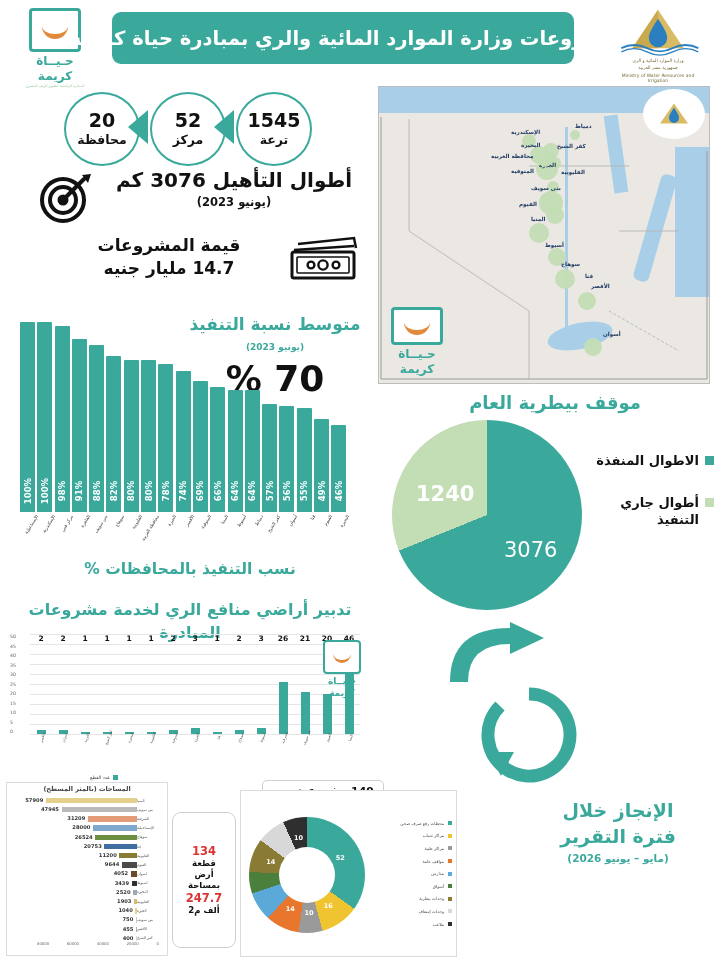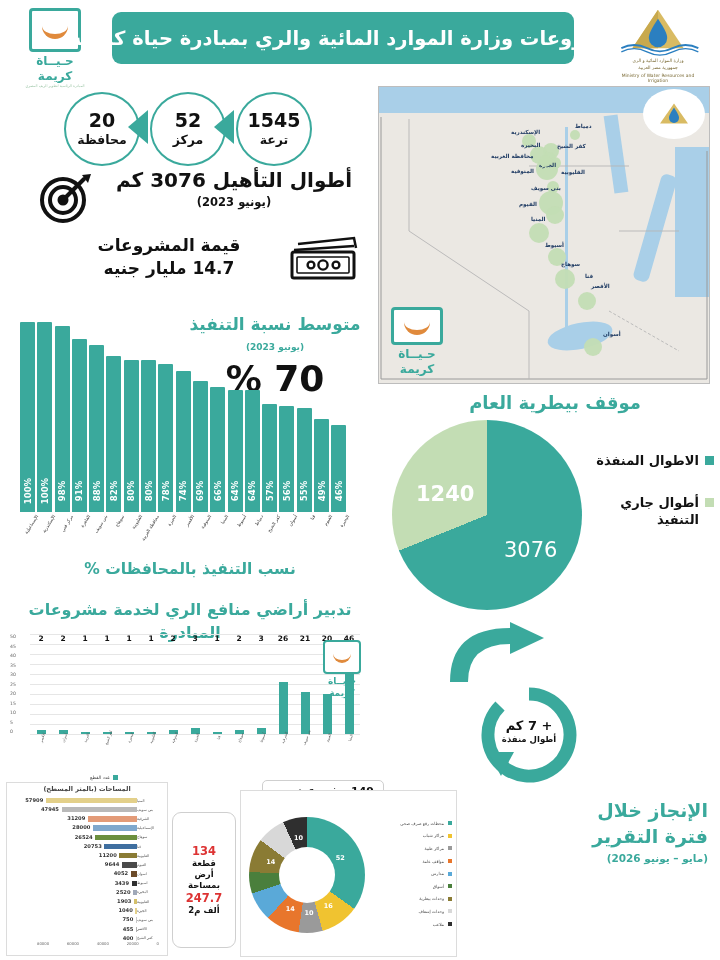--- a/index.html
+++ b/index.html
@@ -164,21 +164,21 @@
   .dl{display:flex;flex-direction:row;align-items:center;height:12.6px;}
   .dl .sw{width:4px;height:4px;margin-left:4px;flex:0 0 auto;}
   .dl .tx{font-size:4.2px;color:#444;direction:rtl;white-space:nowrap;}
 
   
   #circ-arrow{left:474px;top:680px;width:110px;height:110px;}
   #circ-arrow .ctext{position:absolute;left:0;top:38px;width:110px;text-align:center;}
   #circ-arrow .c1{font-size:13px;font-weight:bold;color:#111;direction:rtl;}
   #circ-arrow .c2{font-size:8.5px;font-weight:bold;color:#111;direction:rtl;margin-top:1px;}
 
-  #achv-text{left:528px;top:798px;width:180px;}
+  #achv-text{left:528px;top:798px;width:180px;text-align:center;}
   #achv-text .a1{font-size:19px;font-weight:bold;color:#3aa99c;line-height:1.35;direction:rtl;}
   #achv-text .a2{font-size:10.5px;font-weight:bold;color:#3aa99c;margin-top:3px;direction:rtl;}
 
   #top-arrow-deco{left:440px;top:620px;width:120px;height:70px;}
 </style>
 </head>
 <body>
 
 <div class="page">
 
@@ -764,24 +764,20 @@
     <svg width="120" height="70" viewBox="0 0 120 70">
       <path d="M10 62 Q10 8 70 8 L70 2 L104 18 L70 34 L70 24 Q28 24 28 62 Z" fill="#3aa99c"></path>
     </svg>
   </div>
 
   <div class="abs" id="circ-arrow">
     <svg width="110" height="110" viewBox="0 0 110 110">
       <path d="M55 14 a41 41 0 1 1 -29 12" fill="none" stroke="#3aa99c" stroke-width="13" stroke-linecap="butt"></path>
       <polygon points="14,72 40,72 27,96" fill="#3aa99c"></polygon>
     </svg>
-    <div class="ctext">
-      <div class="c1">+ 7 كم</div>
-      <div class="c2">أطوال منفذة</div>
-    </div>
   </div>
 
   <div class="abs" id="achv-text">
     <div class="a1">الإنجاز خلال</div>
     <div class="a1">فترة التقرير</div>
     <div class="a2">(مايو – يونيو 2026)</div>
   </div>
 
 </div>
 

